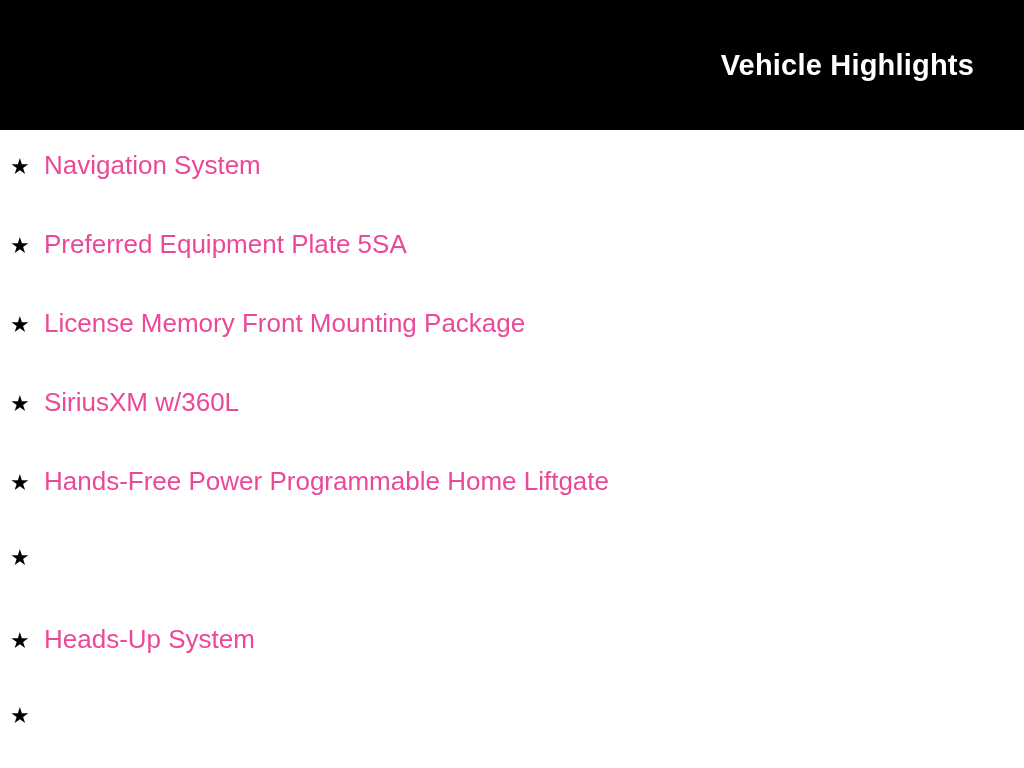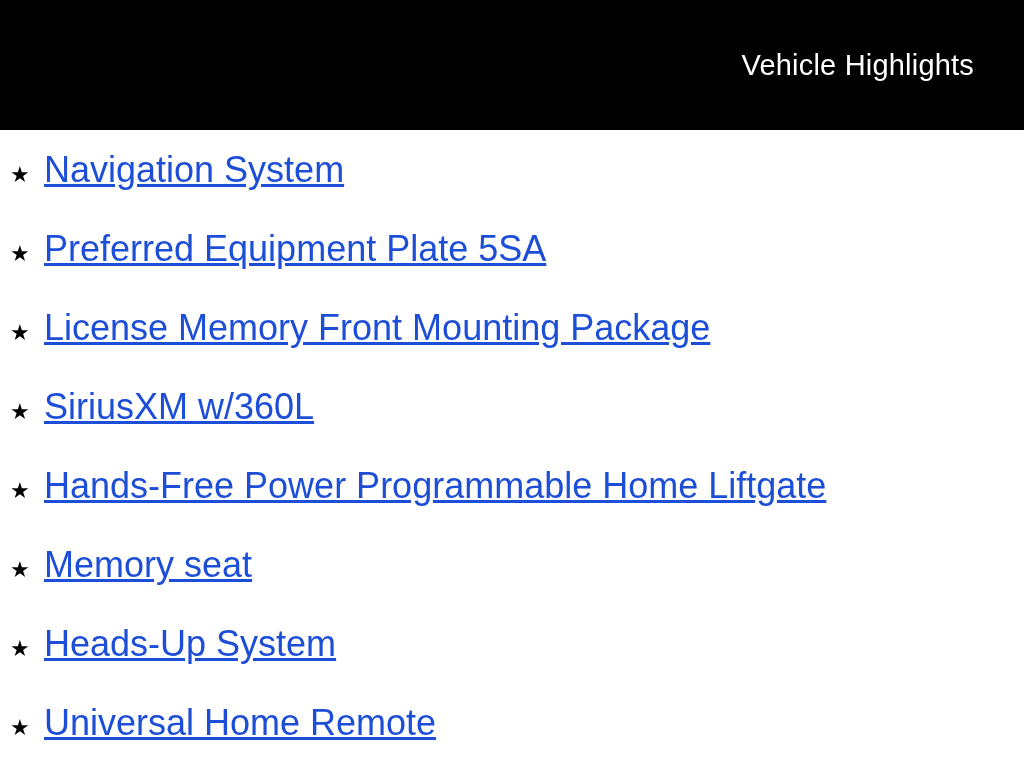--- a/index.html
+++ b/index.html
@@ -23,21 +23,21 @@
     background: #000000;
     display: flex;
     align-items: center;
     justify-content: flex-end;
     box-sizing: border-box;
     padding-right: 50px;
   }
   .header-title {
     color: #ffffff;
     font-size: 29px;
-    font-weight: 400;
+    font-weight: 700;
     letter-spacing: 0.2px;
     line-height: 1;
   }
   .highlights-list {
     list-style: none;
     margin: 0;
     padding: 0;
   }
   .highlight-item {
     display: flex;
@@ -52,26 +52,25 @@
   }
   .star-icon {
     color: #000000;
     font-size: 22px;
     line-height: 1;
     width: 34px;
     flex: 0 0 34px;
     display: block;
   }
   .highlight-label {
-    color: #1d4ed8;
-    font-size: 36px;
+    color: #ec4899;
+    font-size: 26px;
     line-height: 1;
     font-weight: 400;
     white-space: nowrap;
-    text-decoration: underline;
   }
 </style>
 </head>
 <body>
 
 <div class="page">
 
   <div class="header-bar">
     <div class="header-title">Vehicle Highlights</div>
   </div>
@@ -98,28 +97,26 @@
       <span class="highlight-label">SiriusXM w/360L</span>
     </li>
 
     <li class="highlight-item">
       <span class="star-icon">★</span>
       <span class="highlight-label">Hands-Free Power Programmable Home Liftgate</span>
     </li>
 
     <li class="highlight-item">
       <span class="star-icon">★</span>
-      <span class="highlight-label">Memory seat</span>
     </li>
 
     <li class="highlight-item">
       <span class="star-icon">★</span>
       <span class="highlight-label">Heads-Up System</span>
     </li>
 
     <li class="highlight-item">
       <span class="star-icon">★</span>
-      <span class="highlight-label">Universal Home Remote</span>
     </li>
 
   </ul>
 
 </div>
 
 </body></html>

